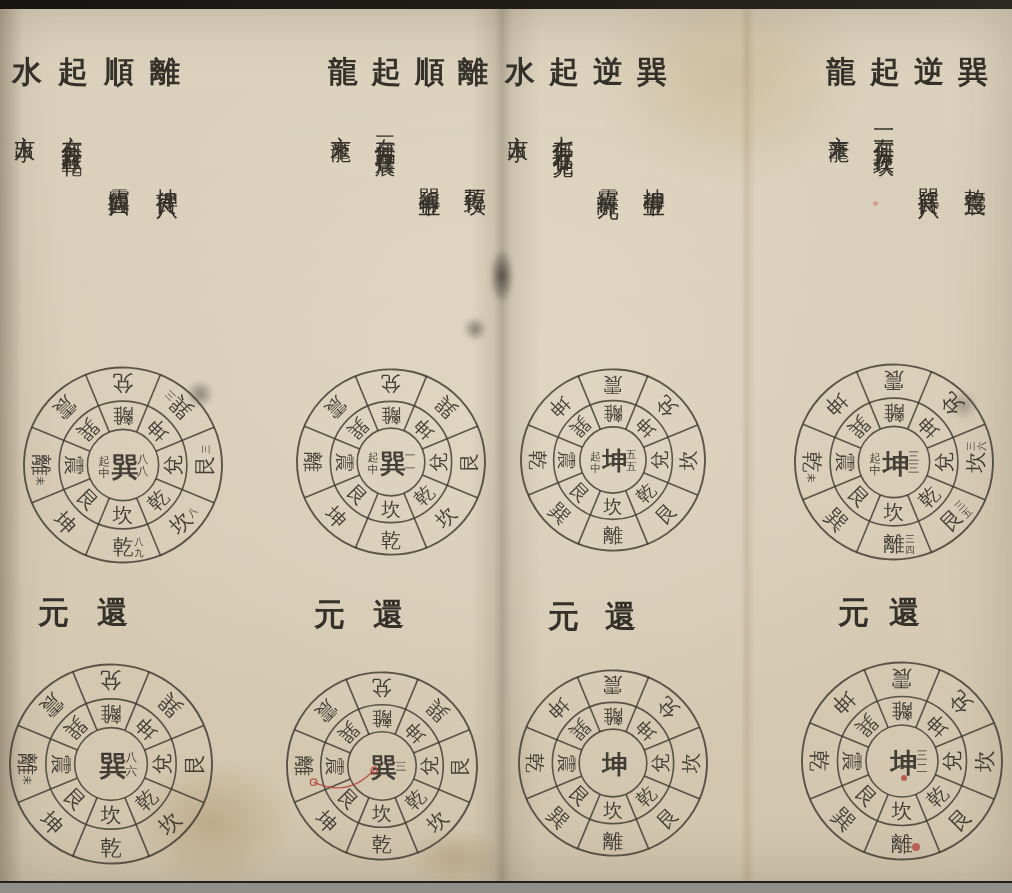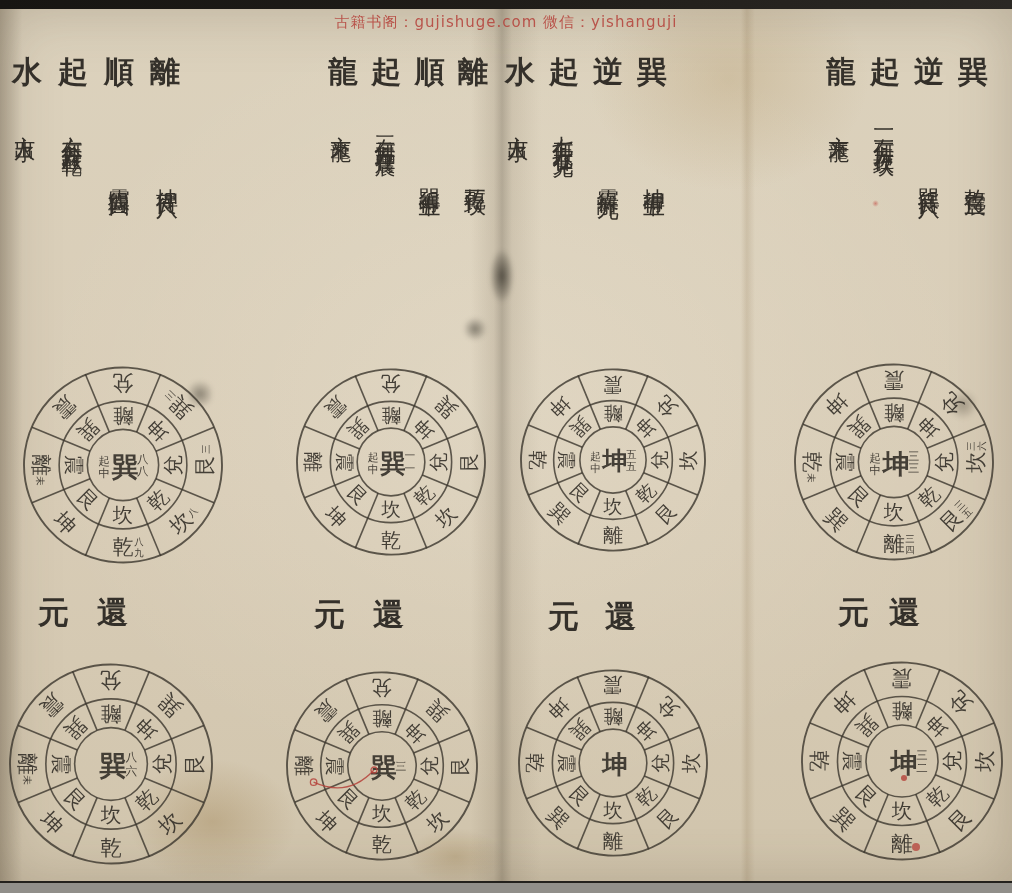--- a/index.html
+++ b/index.html
@@ -37,21 +37,20 @@
   .red-speck{position:absolute;width:7px;height:7px;border-radius:50%;
     background:radial-gradient(circle,rgba(196,90,80,.65),rgba(196,90,80,0) 70%);}
 </style>
 </head>
 <body>
 
 <div id="app">
   <div class="paper"></div>
   <div class="strip-top"></div>
 
-  <div class="watermark" style="color: rgb(181, 65, 58);">古籍书阁：gujishuge.com 微信：yishanguji</div>
 
   <div class="ink" style="left:482px;top:246px;width:36px;height:86px;
        background:radial-gradient(ellipse 16px 36px at 55% 35%,rgba(36,33,26,.68),rgba(36,33,26,.22) 55%,rgba(36,33,26,0) 75%);"></div>
   <div class="ink" style="left:464px;top:316px;width:22px;height:26px;
        background:radial-gradient(circle,rgba(40,37,30,.5),rgba(40,37,30,0) 70%);"></div>
   <div class="ink" style="left:188px;top:378px;width:24px;height:32px;
        background:radial-gradient(circle,rgba(42,38,30,.45),rgba(42,38,30,0) 70%);"></div>
   <div class="ink" style="left:950px;top:388px;width:26px;height:34px;
        background:radial-gradient(circle,rgba(60,54,42,.35),rgba(60,54,42,0) 70%);"></div>
 

